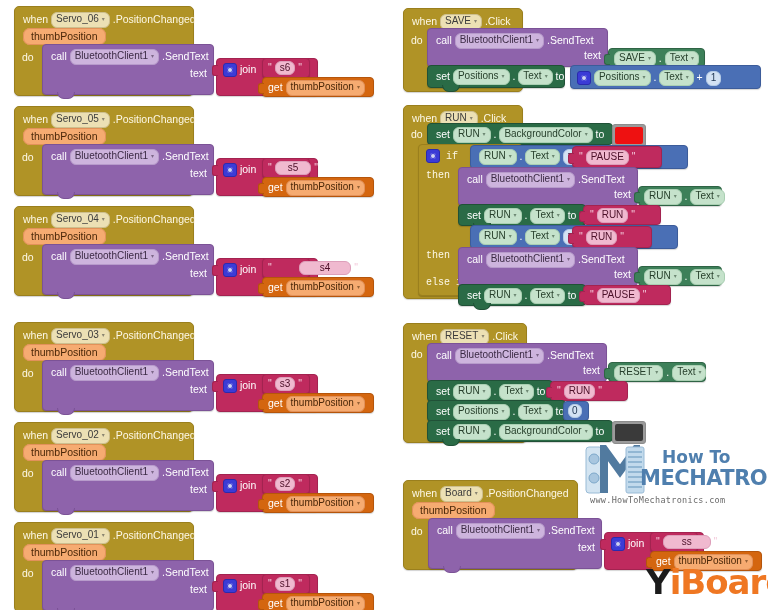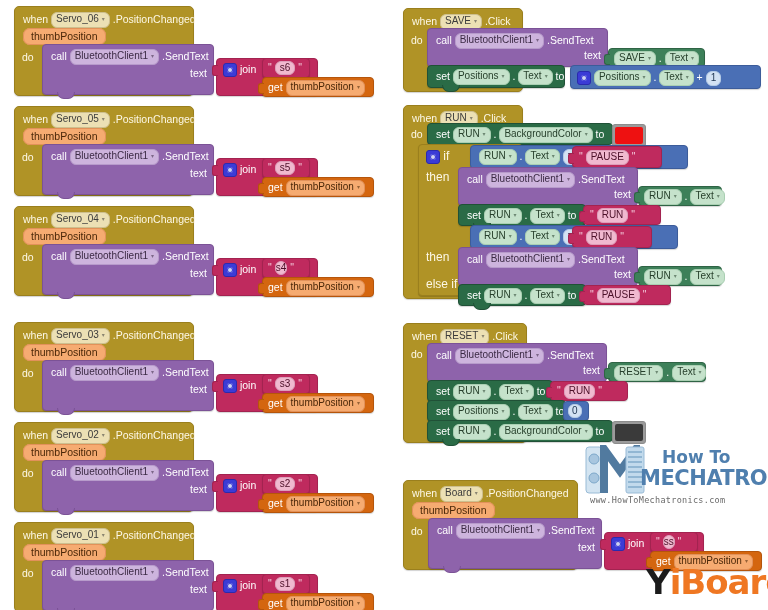--- a/index.html
+++ b/index.html
@@ -92,21 +92,21 @@
     box-shadow:0 0 0 1px #3b3bd6 inset;
   }
 
   
   .swatch{
     position:absolute;border:1px solid #8c8c8c;background:#9b9b9b;border-radius:3px;
   }
   .swatch i{display:block;width:100%;height:100%;border-radius:2px;}
 
   
-  .ifrow{position:absolute;font-size:12px;color:#fdf8e6;}
+  .ifrow{position:absolute;font-size:10px;color:#fdf8e6;font-family:Liberation Mono, monospace;}
   .htm-mark{position:absolute;}
   .htm-url{position:absolute;font-family:"DejaVu Sans Mono", monospace;
            font-size:8.5px;color:#6a6a6a;letter-spacing:.3px;white-space:nowrap;}
   .htm-word1{position:absolute;font-family:"DejaVu Sans", sans-serif;font-weight:bold;
              color:#4f7fae;white-space:nowrap;}
   .yib{position:absolute;font-family:"DejaVu Sans", sans-serif;font-size:34px;
        font-weight:bold;letter-spacing:-1px;white-space:nowrap;}
 </style>
 </head>
 <body>
@@ -141,42 +141,42 @@
     <div class="stm stm-purple" style="left:42px;top:144px;width:170px;height:49px;">
       <div class="stmtxt" style="left:8px;"><span>call</span> <span class="fld fld-purple"><span>BluetoothClient1</span><span class="car">▾</span></span> <span>.SendText</span></div>
       <div class="stmtxt" style="right:6px;top:22px;">text</div>
       <div class="notch notch-purple"></div>
     </div>
     <div class="val val-crimson" style="left:216px;top:158px;width:100px;height:36px;">
       <div class="plug" style="background:#bf2a5e;border:1px solid #a32350;border-right:none;"></div>
       <div class="val-txt" style="top:4px;"><span class="gear"></span> <span>join</span></div>
     </div>
     <div class="val val-crimson" style="left:262px;top:158px;width:46px;height:18px;">
-      <div class="val-txt" style="top:2px;left:5px;"><span style="color:#f3c9da">"</span> <span class="fld fld-pink" style="padding:0 4px;">s5</span> <span style="color:#f3c9da">"</span></div>
+      <div class="val-txt" style="top:2px;left:5px;"><span style="color:#f3c9da">"</span> <span class="fld fld-pink" style="padding:0 12px;">s5</span> <span style="color:#f3c9da">"</span></div>
     </div>
     <div class="val val-orange" style="left:262px;top:177px;width:110px;height:18px;">
       <div class="plug" style="top:5px;background:#d4660f;border:1px solid #b5550b;border-right:none;"></div>
       <div class="val-txt" style="top:2px;left:5px;"><span>get</span> <span class="fld fld-orange"><span>thumbPosition</span><span class="car">▾</span></span></div>
     </div>
     <div class="evt" style="left:14px;top:206px;width:178px;height:88px;">
       <div class="hdr"><span>when</span> <span class="fld fld-evt"><span>Servo_04</span><span class="car">▾</span></span> <span>.PositionChanged</span></div>
       <div class="arg" style="top:23px;"><span class="fld-param">thumbPosition</span></div>
       <div class="do" style="top:44px;">do</div>
     </div>
     <div class="stm stm-purple" style="left:42px;top:244px;width:170px;height:49px;">
       <div class="stmtxt" style="left:8px;"><span>call</span> <span class="fld fld-purple"><span>BluetoothClient1</span><span class="car">▾</span></span> <span>.SendText</span></div>
       <div class="stmtxt" style="right:6px;top:22px;">text</div>
       <div class="notch notch-purple"></div>
     </div>
     <div class="val val-crimson" style="left:216px;top:258px;width:100px;height:36px;">
       <div class="plug" style="background:#bf2a5e;border:1px solid #a32350;border-right:none;"></div>
       <div class="val-txt" style="top:4px;"><span class="gear"></span> <span>join</span></div>
     </div>
     <div class="val val-crimson" style="left:262px;top:258px;width:46px;height:18px;">
-      <div class="val-txt" style="top:2px;left:5px;"><span style="color:#f3c9da">"</span> <span class="fld fld-pink" style="padding:0 0;">s4</span> <span style="color:#f3c9da">"</span></div>
+      <div class="val-txt" style="top:2px;left:5px;"><span style="color:#f3c9da">"</span> <span class="fld fld-pink" style="padding:0 20px;margin-left:24px;">s4</span> <span style="color:#f3c9da">"</span></div>
     </div>
     <div class="val val-orange" style="left:262px;top:277px;width:110px;height:18px;">
       <div class="plug" style="top:5px;background:#d4660f;border:1px solid #b5550b;border-right:none;"></div>
       <div class="val-txt" style="top:2px;left:5px;"><span>get</span> <span class="fld fld-orange"><span>thumbPosition</span><span class="car">▾</span></span></div>
     </div>
     <div class="evt" style="left:14px;top:322px;width:178px;height:88px;">
       <div class="hdr"><span>when</span> <span class="fld fld-evt"><span>Servo_03</span><span class="car">▾</span></span> <span>.PositionChanged</span></div>
       <div class="arg" style="top:23px;"><span class="fld-param">thumbPosition</span></div>
       <div class="do" style="top:44px;">do</div>
     </div>
@@ -358,21 +358,21 @@
     <div class="stm stm-purple" style="left:428px;top:518px;width:172px;height:49px;">
       <div class="stmtxt" style="left:8px;"><span>call</span> <span class="fld fld-purple"><span>BluetoothClient1</span><span class="car">▾</span></span> <span>.SendText</span></div>
       <div class="stmtxt" style="right:6px;top:22px;">text</div>
       <div class="notch notch-purple"></div>
     </div>
     <div class="val val-crimson" style="left:604px;top:532px;width:98px;height:36px;">
       <div class="plug" style="background:#bf2a5e;border:1px solid #a32350;border-right:none;"></div>
       <div class="val-txt" style="top:4px;"><span class="gear"></span> <span>join</span></div>
     </div>
     <div class="val val-crimson" style="left:650px;top:532px;width:46px;height:18px;">
-      <div class="val-txt" style="top:2px;left:5px;"><span style="color:#f3c9da">"</span> <span class="fld fld-pink" style="padding:0 0;">ss</span> <span style="color:#f3c9da">"</span></div>
+      <div class="val-txt" style="top:2px;left:5px;"><span style="color:#f3c9da">"</span> <span class="fld fld-pink" style="padding:0 18px;">ss</span> <span style="color:#f3c9da">"</span></div>
     </div>
     <div class="val val-orange" style="left:650px;top:551px;width:110px;height:18px;">
       <div class="plug" style="top:5px;background:#d4660f;border:1px solid #b5550b;border-right:none;"></div>
       <div class="val-txt" style="top:2px;left:5px;"><span>get</span> <span class="fld fld-orange"><span>thumbPosition</span><span class="car">▾</span></span></div>
     </div>
     <div class="htm-mark" style="left:582px;top:445px;width:78px;height:52px;opacity:.9;"><svg width="78" height="52" viewBox="0 0 78 52">
         <rect x="4" y="2" width="16" height="46" rx="3" fill="#cfe2f0" stroke="#8fb4d2"></rect>
         <circle cx="12" cy="14" r="5" fill="#9fc0dc" stroke="#6f9ec4"></circle>
         <circle cx="12" cy="33" r="5" fill="#9fc0dc" stroke="#6f9ec4"></circle>
         <path d="M22 48 L22 4 L38 26 L54 4 L54 48" fill="none" stroke="#3f6c95" stroke-width="8"></path>

